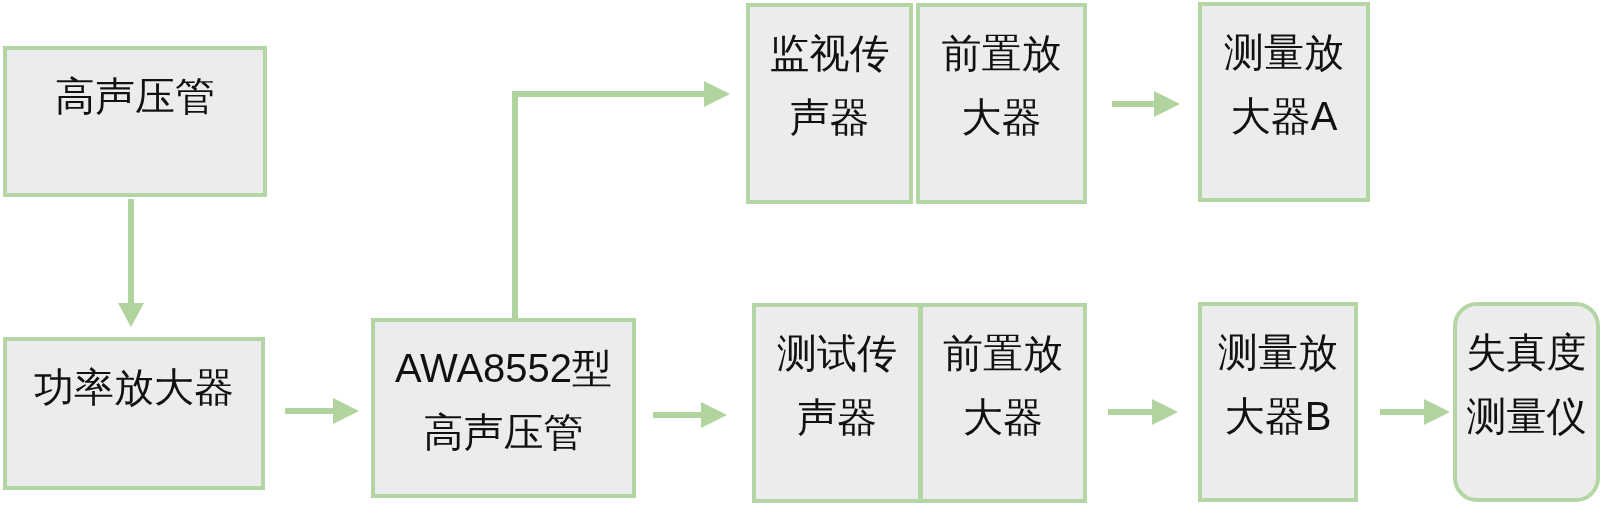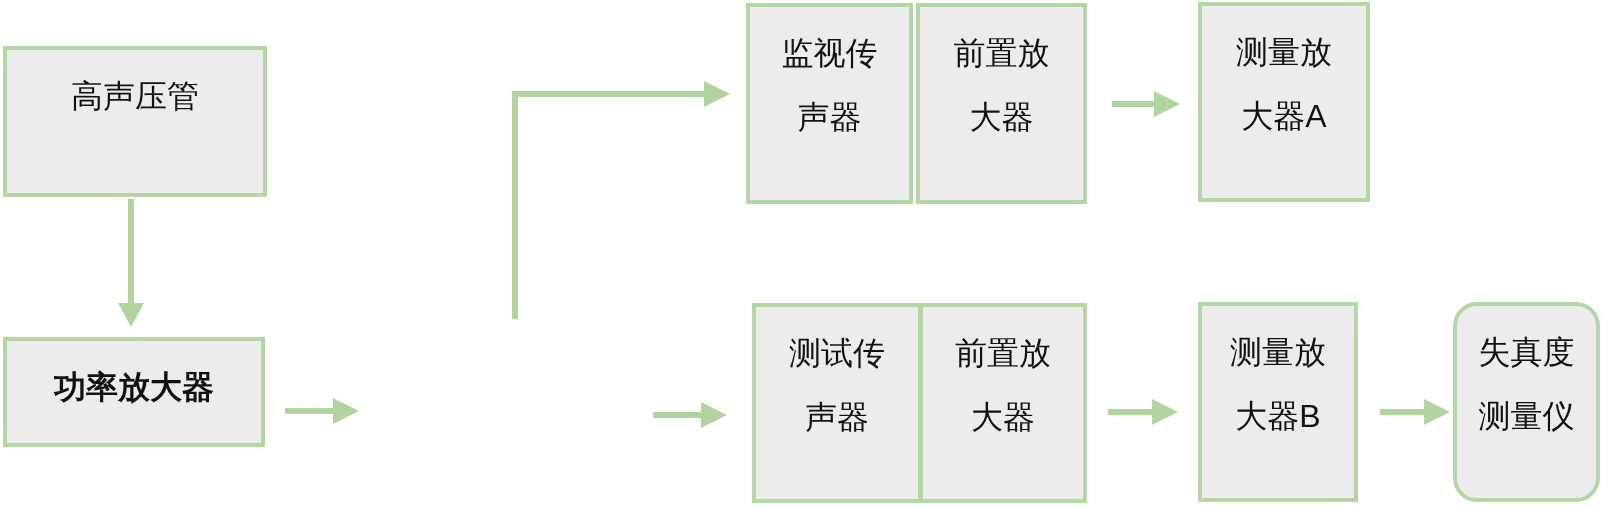--- a/index.html
+++ b/index.html
@@ -3,54 +3,56 @@
 <meta charset="utf-8">
 <style>
   html,body{margin:0;padding:0;background:#ffffff;}
   #canvas{
     position:relative;width:1624px;height:508px;background:#ffffff;
     overflow:hidden;font-family:"Liberation Sans",sans-serif;
   }
   .node{
     position:absolute;box-sizing:border-box;
     background:#ececec;border:4px solid #b4d6a4;
-    color:#111111;font-size:32px;line-height:64px;
+    color:#111111;font-size:40px;line-height:64px;
     text-align:center;padding-top:14px;white-space:pre-line;
   }
   .h-shaft{position:absolute;height:6px;background:#b1d49e;}
   .v-shaft{position:absolute;width:6px;background:#b1d49e;}
   .head-right{
     position:absolute;width:0;height:0;
     border-top:13px solid transparent;border-bottom:13px solid transparent;
     border-left:26px solid #b1d49e;
   }
   .head-down{
     position:absolute;width:0;height:0;
     border-left:13px solid transparent;border-right:13px solid transparent;
     border-top:24px solid #b1d49e;
   }
   
   #n-signal        {left:3px;    top:46px;  width:264px; height:151px;}
-  #n-power         {left:3px;    top:337px; width:262px; height:110px;font-weight:bold;}
+  #n-power         {left:3px;    top:337px; width:262px; height:153px;}
   #n-awa           {left:371px;  top:318px; width:265px; height:180px;}
   #n-monitor       {left:746px;  top:3px;   width:167px; height:201px;}
   #n-preamp-top    {left:916px;  top:3px;   width:171px; height:201px;}
   #n-meas-a        {left:1198px; top:2px;   width:172px; height:200px;}
   #n-test          {left:752px;  top:303px; width:170px; height:200px;}
   #n-preamp-bottom {left:919px;  top:303px; width:168px; height:200px;}
   #n-meas-b        {left:1198px; top:302px; width:160px; height:200px;}
   #n-distortion    {left:1453px; top:302px; width:147px; height:200px;border-radius:24px;}
 </style>
 </head>
 <body>
 
 <div id="canvas">
 
   <div class="node" id="n-signal">高声压管</div>
   <div class="node" id="n-power">功率放大器</div>
+  <div class="node" id="n-awa">AWA8552型
+高声压管</div>
   <div class="node" id="n-monitor">监视传
 声器</div>
   <div class="node" id="n-preamp-top">前置放
 大器</div>
   <div class="node" id="n-meas-a">测量放
 大器A</div>
   <div class="node" id="n-test">测试传
 声器</div>
   <div class="node" id="n-preamp-bottom">前置放
 大器</div>

